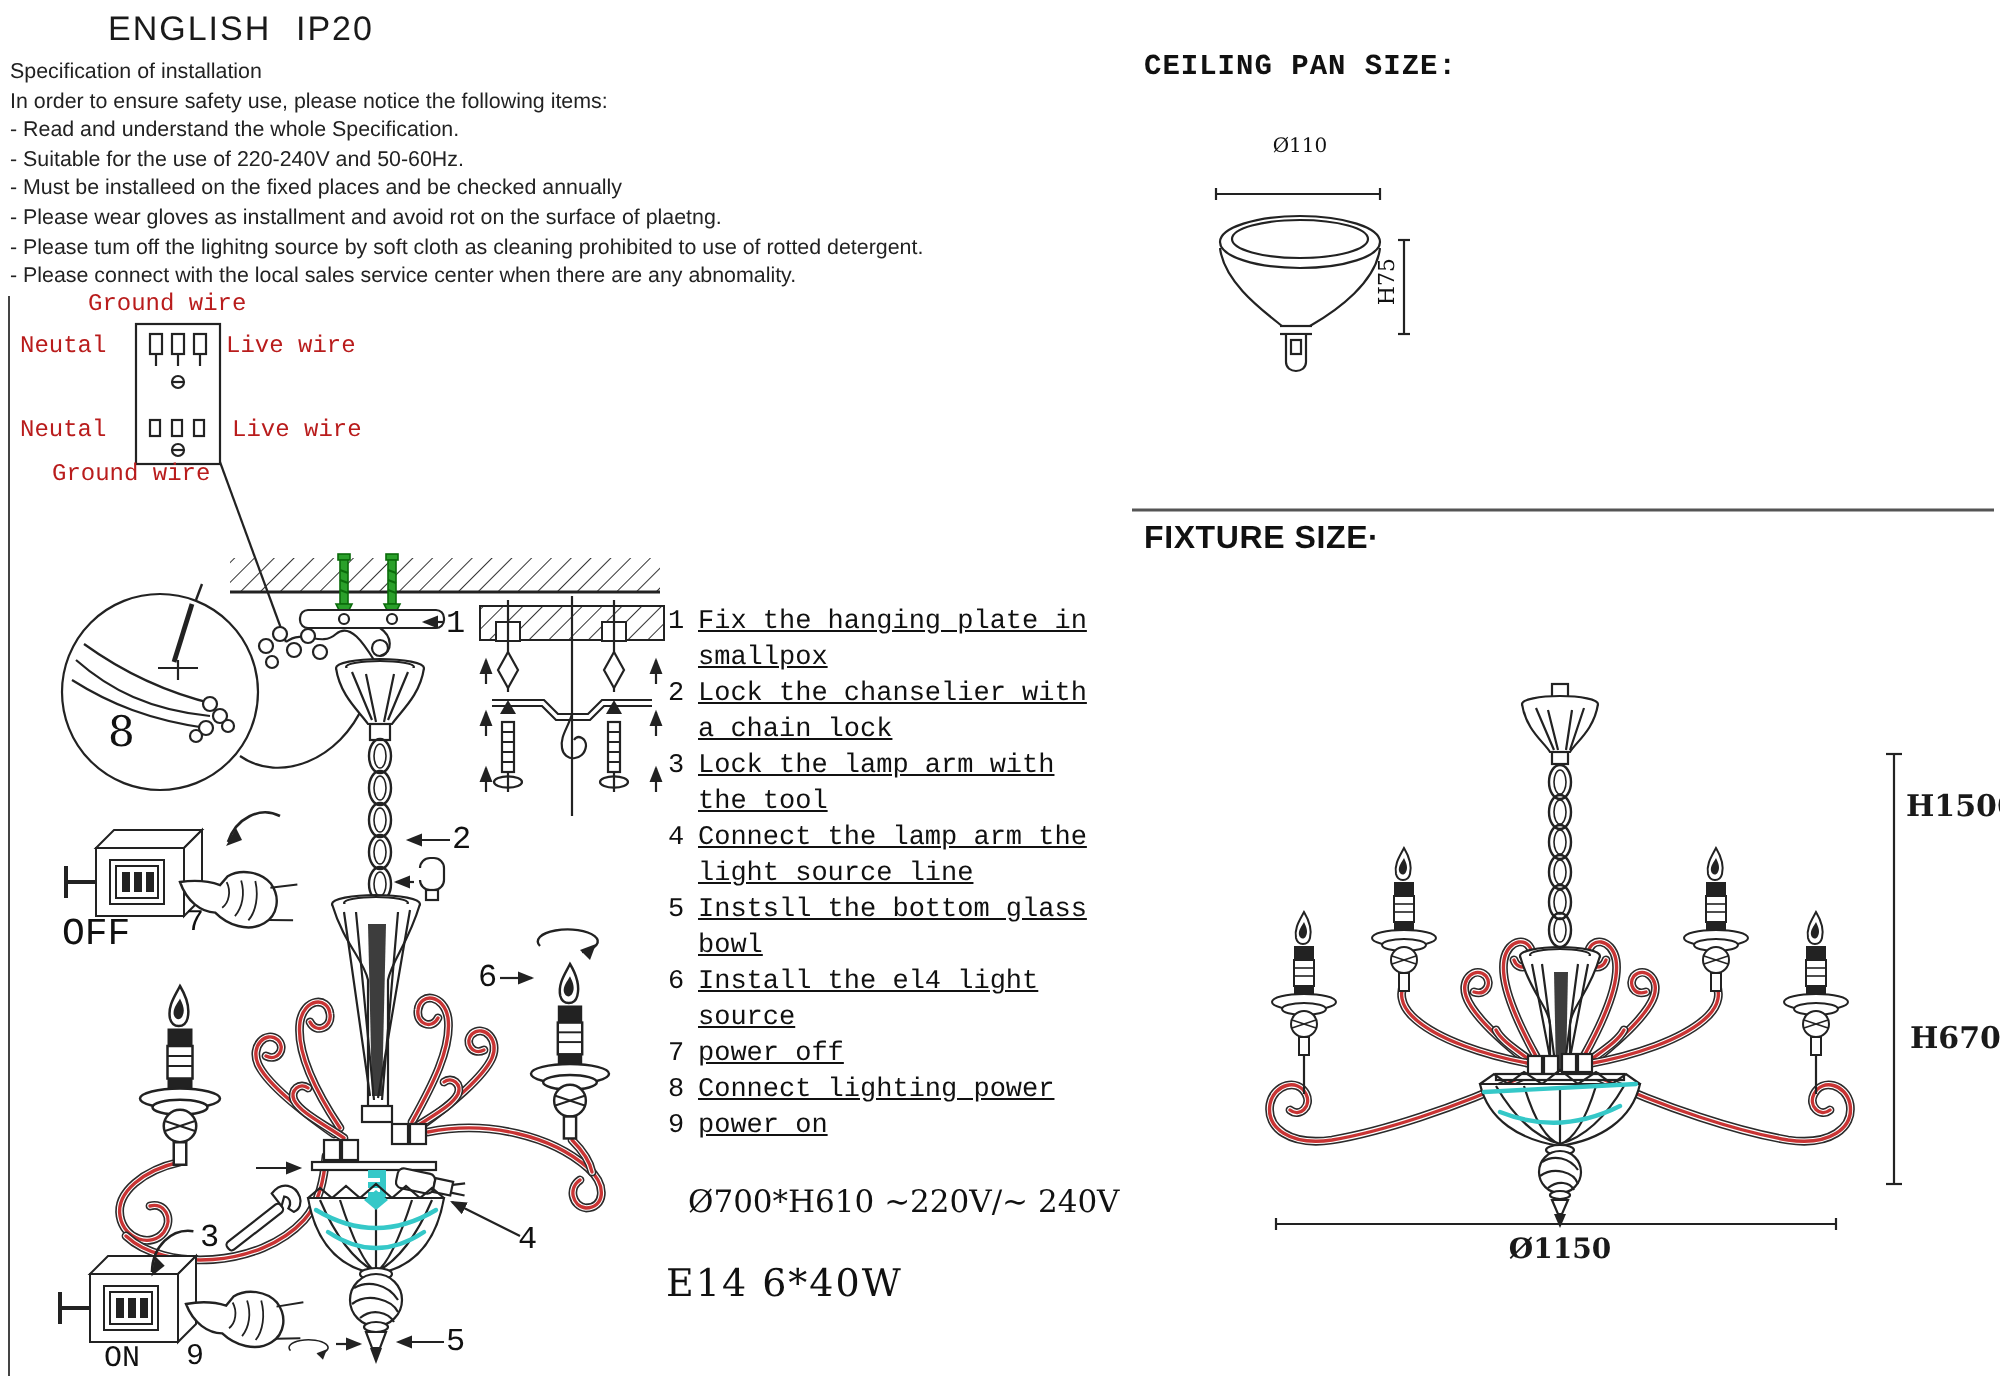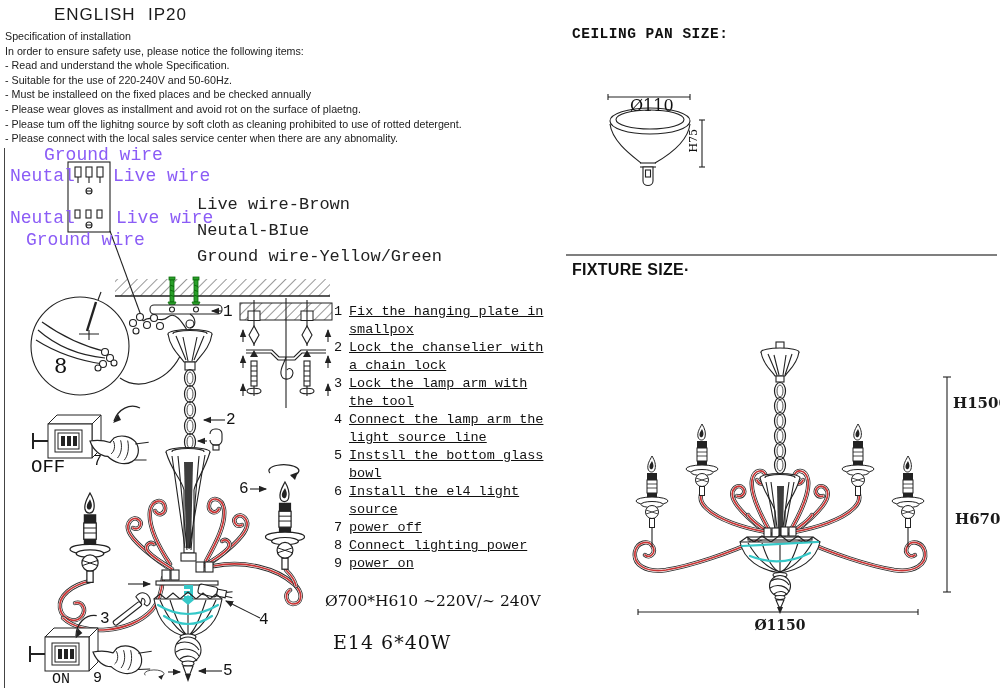--- a/index.html
+++ b/index.html
@@ -4,21 +4,21 @@
 <style>
   html,body{margin:0;padding:0;background:#fff;}
   .page{position:relative;width:1000px;height:690px;background:#fff;overflow:hidden;
         font-family:"Liberation Sans",sans-serif;color:#111;}
   .abs{position:absolute;white-space:nowrap;}
   .sans{font-family:"Liberation Sans",sans-serif;}
   .mono{font-family:"Liberation Mono","DejaVu Sans Mono",monospace;}
   .serif{font-family:"DejaVu Serif","Liberation Serif",serif;}
   .hdr{font-size:17px;letter-spacing:1px;color:#1a1a1a;}
   .spec{left:5px;top:29px;font-size:10.7px;line-height:14.6px;color:#222;white-space:nowrap;}
-  .wlabel{font-size:18px;color:#8b5cf6;}
+  .wlabel{font-size:12px;color:#b91c1c;}
   .legend{left:197px;top:192px;font-size:17px;line-height:26px;color:#222;}
   .steps{left:334px;top:303px;width:232px;font-family:"Liberation Mono","DejaVu Sans Mono",monospace;
          font-size:13.5px;line-height:18px;color:#111;}
   .step{display:flex;}
   .step .n{width:15px;flex:none;}
   .step .t{width:210px;white-space:normal;text-decoration:underline;}
   .plabel{font-size:16px;color:#111;}
   .dim{color:#1a1a1a;font-weight:bold;}
   .vert{writing-mode:vertical-rl;transform:rotate(180deg);}
   svg.art{position:absolute;left:0;top:0;z-index:0;}
@@ -463,25 +463,20 @@
   <div>- Please connect with the local sales service center when there are any abnomality.</div>
 </div>
 
 <div class="abs txt mono wlabel" style="left:44px;top:145px;">Ground wire</div>
 <div class="abs txt mono wlabel" style="left:10px;top:166px;">Neutal</div>
 <div class="abs txt mono wlabel" style="left:113px;top:166px;">Live wire</div>
 <div class="abs txt mono wlabel" style="left:10px;top:208px;">Neutal</div>
 <div class="abs txt mono wlabel" style="left:116px;top:208px;">Live wire</div>
 <div class="abs txt mono wlabel" style="left:26px;top:230px;">Ground wire</div>
 
-<div class="abs txt mono legend">
-  <div>Live wire-Brown</div>
-  <div>Neutal-BIue</div>
-  <div>Ground wire-Yellow/Green</div>
-</div>
 
 <div class="abs txt steps">
   <div class="step">
         <span class="n">1</span>
         <span class="t">Fix the hanging plate in smallpox</span>
       </div>
   <div class="step">
         <span class="n">2</span>
         <span class="t">Lock the chanselier with a chain lock</span>
       </div>
@@ -520,25 +515,25 @@
 <div class="abs txt mono plabel" style="left:100px;top:610px;">3</div>
 <div class="abs txt mono plabel" style="left:259px;top:611px;">4</div>
 <div class="abs txt mono plabel" style="left:223px;top:662px;">5</div>
 <div class="abs txt mono plabel" style="left:239px;top:480px;">6</div>
 <div class="abs txt mono plabel" style="left:93px;top:453px;font-size:15px;">7</div>
 <div class="abs txt serif" style="left:54px;top:354px;font-size:21px;">8</div>
 <div class="abs txt mono plabel" style="left:93px;top:670px;font-size:15px;">9</div>
 <div class="abs txt mono" style="left:31px;top:456px;font-size:19px;">OFF</div>
 <div class="abs txt mono" style="left:52px;top:671px;font-size:15px;font-family:Liberation Mono, monospace;">ON</div>
 
-<div class="abs txt serif" style="left:325px;top:592px;font-size:15.5px;">Ø700*H610 ~220V/~ 240V</div>
+<div class="abs txt serif" style="left:344px;top:592px;font-size:15.5px;">Ø700*H610 ~220V/~ 240V</div>
 <div class="abs txt serif" style="left:333px;top:611px;font-size:19px;letter-spacing:1px;margin-top:20px;">E14 6*40W</div>
 
 <div class="abs txt mono" style="left:572px;top:26px;font-size:14.5px;font-weight:bold;letter-spacing:0.5px;">CEILING PAN SIZE:</div>
-<div class="abs txt serif" style="left:630px;top:96px;width:40px;text-align:center;font-size:16px;">Ø110</div>
+<div class="abs txt serif" style="left:630px;top:68px;width:40px;text-align:center;font-size:10px;">Ø110</div>
 <div class="abs txt serif vert" style="left:687px;top:129px;font-size:11px;">H75</div>
 
 <div class="abs txt sans" style="left:572px;top:261px;font-size:16px;font-weight:bold;letter-spacing:0.3px;">FIXTURE SIZE·</div>
 <div class="abs txt serif dim" style="left:953px;top:394px;font-size:15px;">H1500</div>
 <div class="abs txt serif dim" style="left:955px;top:510px;font-size:15px;">H670</div>
 <div class="abs txt serif dim" style="left:748px;top:617px;width:64px;text-align:center;font-size:14px;">Ø1150</div>
 
 </div>
 
 </body></html>

